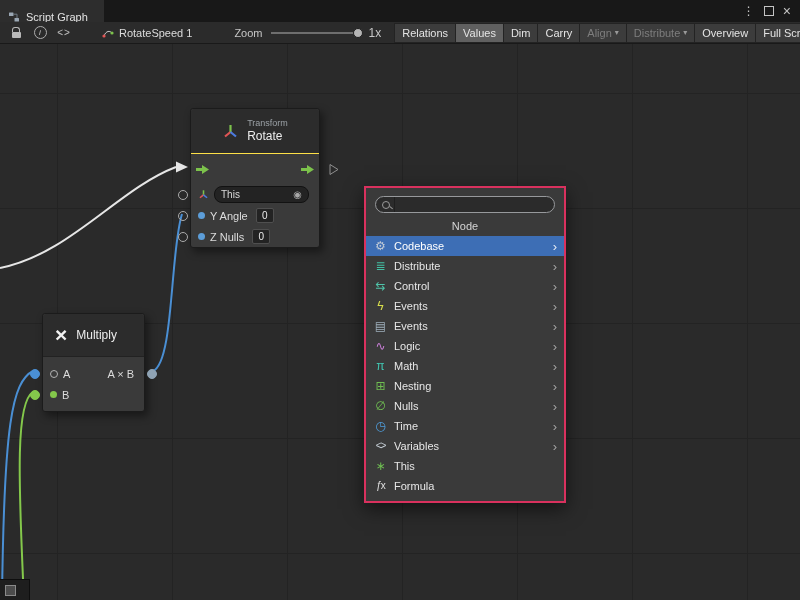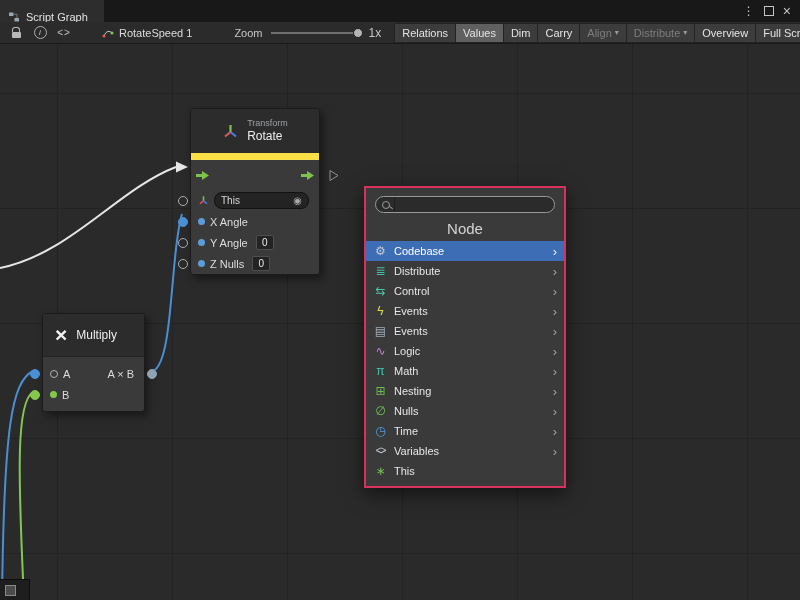--- a/index.html
+++ b/index.html
@@ -48,21 +48,21 @@
   .canvas{position:absolute;top:44px;left:0;width:800px;height:556px;overflow:hidden;
           background-color:#2A2A2A;
           background-image:linear-gradient(to right,#232323 1px,transparent 1px),
                            linear-gradient(to bottom,#232323 1px,transparent 1px);
           background-size:115px 115px;background-position:57px 49px;}
   .wires{position:absolute;top:0;left:0;z-index:1;}
 
   
   .node{position:absolute;border:1px solid #1B1B1B;border-radius:3px;background:#3A3A3A;
         box-shadow:3px 4px 8px rgba(0,0,0,.45);z-index:2;box-sizing:border-box;}
-  .n-header{background:#2C2C2C;border-bottom:7px solid #fde047;display:flex;align-items:center;
+  .n-header{background:#2C2C2C;border-bottom:1px solid #fde047;display:flex;align-items:center;
             justify-content:center;gap:8px;border-radius:3px 3px 0 0;}
   .t-node{left:190px;top:64px;width:130px;}
   .t-node .n-header{height:44px;}
   .n-titles{display:flex;flex-direction:column;line-height:1.25;}
   .n-cat{font-size:9px;color:#9BA1A6;}
   .n-title{font-size:12px;color:#EDEDED;}
   .flow-row{position:relative;height:30px;display:flex;align-items:center;
             justify-content:space-between;padding:0 4px;}
   .rel-tri{position:absolute;right:-20px;top:9px;}
   .n-row{position:relative;height:21px;display:flex;align-items:center;gap:5px;
@@ -97,21 +97,21 @@
   .f-search-wrap{padding:8px 9px 2px;}
   .f-search{height:17px;background:#2B2B2B;border:1px solid #97999C;border-radius:9px;
             display:flex;align-items:center;padding:0 6px;gap:5px;box-sizing:border-box;}
   .mag-seg{display:flex;align-items:center;padding-right:4px;border-right:1px solid #1F1F1F;height:100%;}
   .mag{width:6px;height:6px;border:1.4px solid #9A9A9A;border-radius:50%;position:relative;flex:none;}
   .mag::after{content:"";position:absolute;width:4px;height:1.4px;background:#9A9A9A;
               right:-3.5px;bottom:-1px;transform:rotate(40deg);}
   .f-search input{flex:1;background:transparent;border:none;outline:none;color:#E8E8E8;
                   font-size:11px;height:100%;padding:0;min-width:0;
                   font-family:"Liberation Sans","DejaVu Sans",sans-serif;}
-  .f-header{text-align:center;color:#D4D4D4;font-size:15px;padding:5px 0 4px;}
+  .f-header{text-align:center;color:#D4D4D4;font-size:11px;padding:5px 0 4px;}
   .f-list{padding-bottom:5px;}
   .fitem{height:20px;display:flex;align-items:center;gap:6px;padding:0 5px 0 7px;
          font-size:11px;color:#E6E6E6;}
   .fitem.selected{color:#FFFFFF;}
   .ficon{width:15px;text-align:center;font-size:12px;line-height:1;flex:none;}
   .ficon.small{font-size:10px;letter-spacing:-1px;}
   .flabel{white-space:nowrap;}
   .fchevron{margin-left:auto;color:#A2A2A2;font-size:13px;line-height:1;padding-right:2px;}
   .fitem.selected .fchevron{color:#E4ECF6;}
 
@@ -226,25 +226,20 @@
           <path d="M8.5 9 V2" stroke="#7CC24B" stroke-width="2.4"></path>
           <path d="M8.5 9 L3 13.5" stroke="#E05555" stroke-width="2.4"></path>
           <path d="M8.5 9 L14 13.5" stroke="#4C7BE0" stroke-width="2.4"></path>
         </svg>
         <div class="this-field">
           <span>This</span>
           <span class="obj-picker">◉</span>
         </div>
       </div>
       <div class="n-row">
-        <span class="outer-port filled-blue"></span>
-        <span class="pip blue"></span>
-        <span class="plabel">X Angle</span>
-      </div>
-      <div class="n-row">
         <span class="outer-port"></span>
         <span class="pip blue"></span>
         <span class="plabel">Y Angle</span>
         <span class="vfield">0</span>
       </div>
       <div class="n-row">
         <span class="outer-port"></span>
         <span class="pip blue"></span>
         <span class="plabel">Z Nulls</span>
         <span class="vfield">0</span>
@@ -348,20 +343,25 @@
     <span class="flabel">Variables</span>
     <span class="fchevron">›</span>
   </div>
 
   <div class="fitem">
     <span class="ficon" style="color: rgb(111, 190, 82);">∗</span>
     <span class="flabel">This</span>
     <span class="fchevron" style="visibility: hidden;"></span>
   </div>
 
+  <div class="fitem">
+    <span class="ficon small" style="color: rgb(224, 224, 224);">ƒx</span>
+    <span class="flabel">Formula</span>
+    <span class="fchevron" style="visibility: hidden;"></span>
+  </div>
 </div>
     </div>
 
     <div class="mini-tab">
       <span class="sq"></span>
     </div>
   </div>
 </div>
 
 </body></html>

